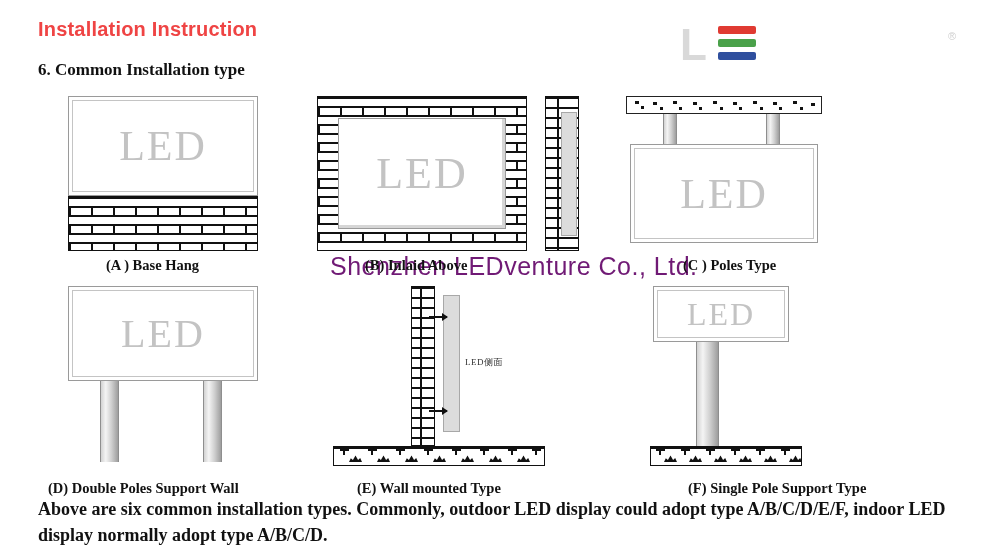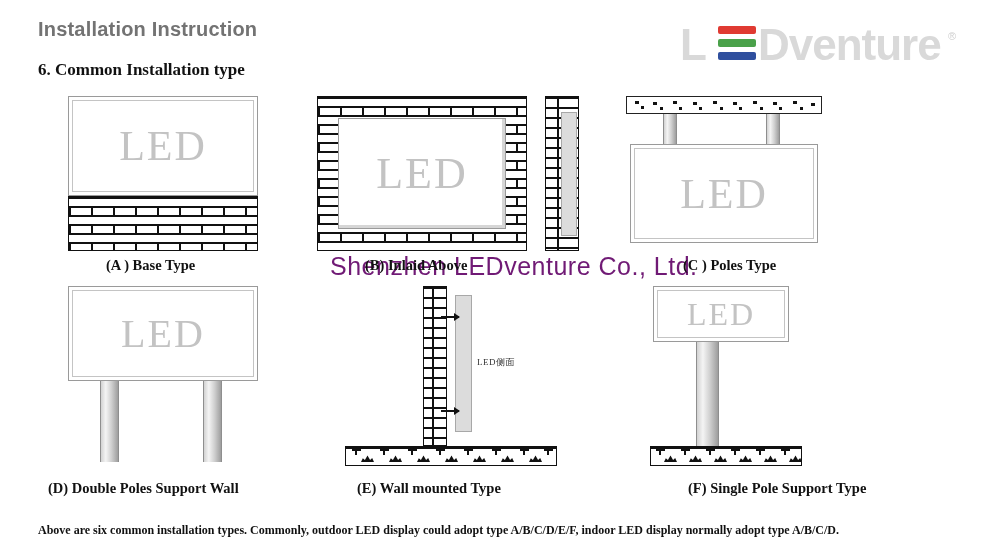--- a/index.html
+++ b/index.html
@@ -5,21 +5,21 @@
   html,body{margin:0;padding:0;background:#fff;}
   body{
     width:1000px;height:548px;position:relative;overflow:hidden;
     font-family:"Liberation Serif",serif;color:#111;
   }
 
   
   #page-title{
     position:absolute;left:38px;top:18px;
     font-family:"Liberation Sans",sans-serif;
-    font-size:20px;font-weight:bold;letter-spacing:.2px;color:#737373;
+    font-size:20px;font-weight:bold;letter-spacing:.2px;color:#ef4444;
   }
   #section-heading{
     position:absolute;left:38px;top:60px;
     font-family:"Liberation Serif",serif;
     font-size:17px;font-weight:bold;color:#111;
   }
 
   
   #logo{
     position:absolute;left:680px;top:18px;width:300px;height:52px;
@@ -160,49 +160,48 @@
   .side-label{
     position:absolute;
     font-family:"Liberation Serif",serif;
     font-size:9px;color:#333;white-space:nowrap;letter-spacing:.5px;
   }
 
   
   #footer-note{
     position:absolute;left:38px;top:496px;width:930px;
     font-family:"Liberation Serif",serif;
-    font-size:12px;font-weight:bold;line-height:1.45;color:#111;margin-top:26px;
+    font-size:18px;font-weight:bold;line-height:1.45;color:#111;
   }
 </style>
 </head>
 <body>
 
 <div id="page-title">Installation Instruction</div>
 <div id="section-heading">6. Common Installation type</div>
 
 <div id="logo">
   <span class="logo-text logo-l">L</span>
   <span class="logo-bars">
     <span class="logo-bar bar-r" style="background:#e03a32"></span>
     <span class="logo-bar bar-g" style="background:#4aa14a"></span>
     <span class="logo-bar bar-b" style="background:#2f4f9e"></span>
   </span>
-  <span class="logo-text logo-rest">Dventure</span>
   <span class="logo-tm">®</span>
 </div>
 
 <div id="watermark">Shenzhen LEDventure Co., Ltd.</div>
 
 <div class="fig" style="left:68px;top:96px;width:190px;height:155px;">
   <div class="screen" style="left:0;top:0;width:190px;height:100px;">
     <div class="led-word" style="font-size:42px;">LED</div>
   </div>
   <div class="brick" style="left:0;top:100px;width:190px;height:55px;"></div>
 </div>
-<div class="caption" style="left:106px;top:257px;">(A ) Base Type</div>
+<div class="caption" style="left:106px;top:257px;">(A ) Base Hang</div>
 
 <div class="fig" style="left:317px;top:96px;width:262px;height:155px;">
 
   <div class="brick" style="left:0;top:0;width:210px;height:155px;"></div>
   <div class="screen-plain" style="left:21px;top:22px;width:168px;height:111px;box-shadow:inset -3px -3px 0 0 #d6d6d6;">
     <div class="led-word" style="font-size:44px;">LED</div>
   </div>
 
   <div class="brick-v" style="left:228px;top:0;width:34px;height:155px;">
     <div class="brick-v-stud" style="left:11px;top:1px;height:153px;"></div>
@@ -243,21 +242,21 @@
 
 <div class="fig" style="left:68px;top:286px;width:190px;height:180px;">
   <div class="screen" style="left:0;top:0;width:190px;height:95px;">
     <div class="led-word" style="font-size:40px;">LED</div>
   </div>
   <div class="pole" style="left:32px;top:95px;width:17px;height:81px;"></div>
   <div class="pole" style="left:135px;top:95px;width:17px;height:81px;"></div>
 </div>
 <div class="caption" style="left:48px;top:480px;">(D)    Double Poles Support Wall</div>
 
-<div class="fig" style="left:345px;top:286px;width:240px;height:180px;text-align:center;">
+<div class="fig" style="left:333px;top:286px;width:240px;height:180px;text-align:center;">
   <div class="brick-v" style="left:78px;top:0;width:24px;height:160px;">
     <div class="brick-v-stud" style="left:8px;top:1px;height:158px;"></div>
   </div>
   <div class="panel-grey" style="left:110px;top:9px;width:15px;height:135px;"></div>
   <div class="arrow" style="left:96px;top:30px;width:18px;"></div>
   <div class="arrow" style="left:96px;top:124px;width:18px;"></div>
   <div class="side-label" style="left:132px;top:70px;">LED侧面</div>
   <div class="ground" style="left:0;top:160px;width:212px;height:20px;">
     <i class="gr-top"></i>
     <i class="gr-tee" style="left:6px;"></i>

